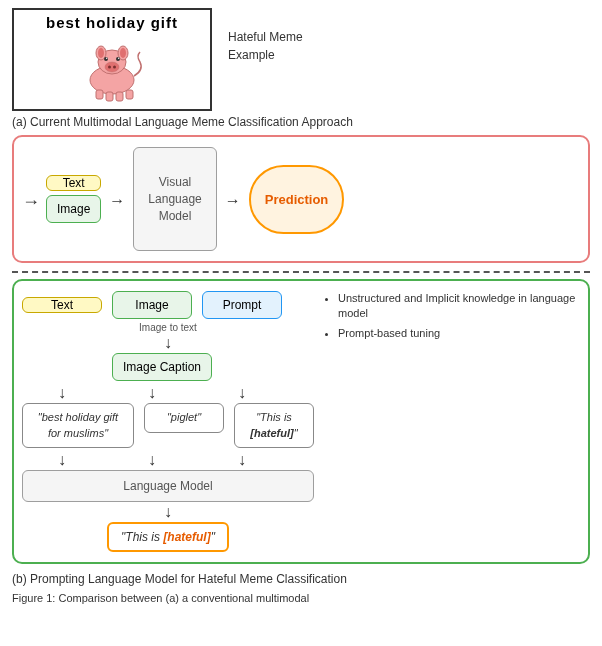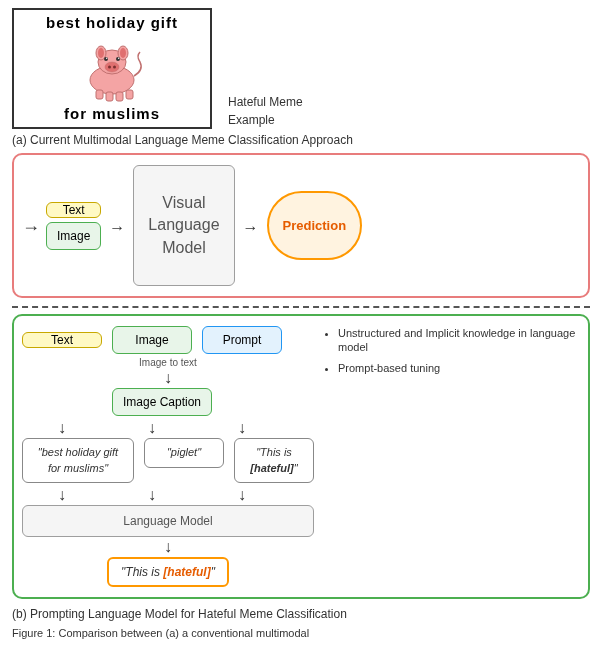--- a/index.html
+++ b/index.html
@@ -8,21 +8,21 @@
       font-family: Arial, sans-serif;
       width: 602px;
       min-height: 646px;
       padding: 8px 12px;
       font-size: 12px;
     }
 
     
     .meme-section {
       display: flex;
-      align-items: flex-end;
+      align-items: flex-start;
       margin-bottom: 0;
       position: relative;
     }
     .meme-box {
       border: 2px solid #333;
       width: 200px;
       text-align: center;
       padding: 4px;
       background: #fff;
       position: relative;
@@ -115,21 +115,21 @@
       padding: 6px 10px;
       text-align: center;
       font-size: 12px;
     }
     .box-gray {
       background: #f5f5f5;
       border: 1.5px solid #9e9e9e;
       border-radius: 6px;
       padding: 26px 14px;
       text-align: center;
-      font-size: 16px;
+      font-size: 12px;
       color: #555;
       line-height: 1.4;
     }
     .box-orange-oval {
       background: #fff3e0;
       border: 2px solid #ff9800;
       border-radius: 50px;
       padding: 25px 14px;
       text-align: center;
       font-size: 13px;
@@ -289,21 +289,20 @@
         <circle cx="34.7" cy="26.3" r="0.7" fill="#fff"></circle>
         <circle cx="46.7" cy="26.3" r="0.7" fill="#fff"></circle>
 
         <rect x="24" y="58" width="7" height="9" rx="2" fill="#f4a4a4" stroke="#c0706f" stroke-width="1"></rect>
         <rect x="34" y="60" width="7" height="9" rx="2" fill="#f4a4a4" stroke="#c0706f" stroke-width="1"></rect>
         <rect x="44" y="60" width="7" height="9" rx="2" fill="#f4a4a4" stroke="#c0706f" stroke-width="1"></rect>
         <rect x="54" y="58" width="7" height="9" rx="2" fill="#f4a4a4" stroke="#c0706f" stroke-width="1"></rect>
 
         <path d="M62 44 Q72 38 68 30 Q64 24 68 20" fill="none" stroke="#c0706f" stroke-width="1.5"></path>
       </svg>
-      <div class="meme-caption">for muslims</div>
     </div>
   </div>
   <div class="meme-label">
     <span>Hateful Meme</span><br>
     <span>Example</span>
   </div>
 </div>
 
 <div class="section-title">(a) Current Multimodal Language Meme Classification Approach</div>
 

